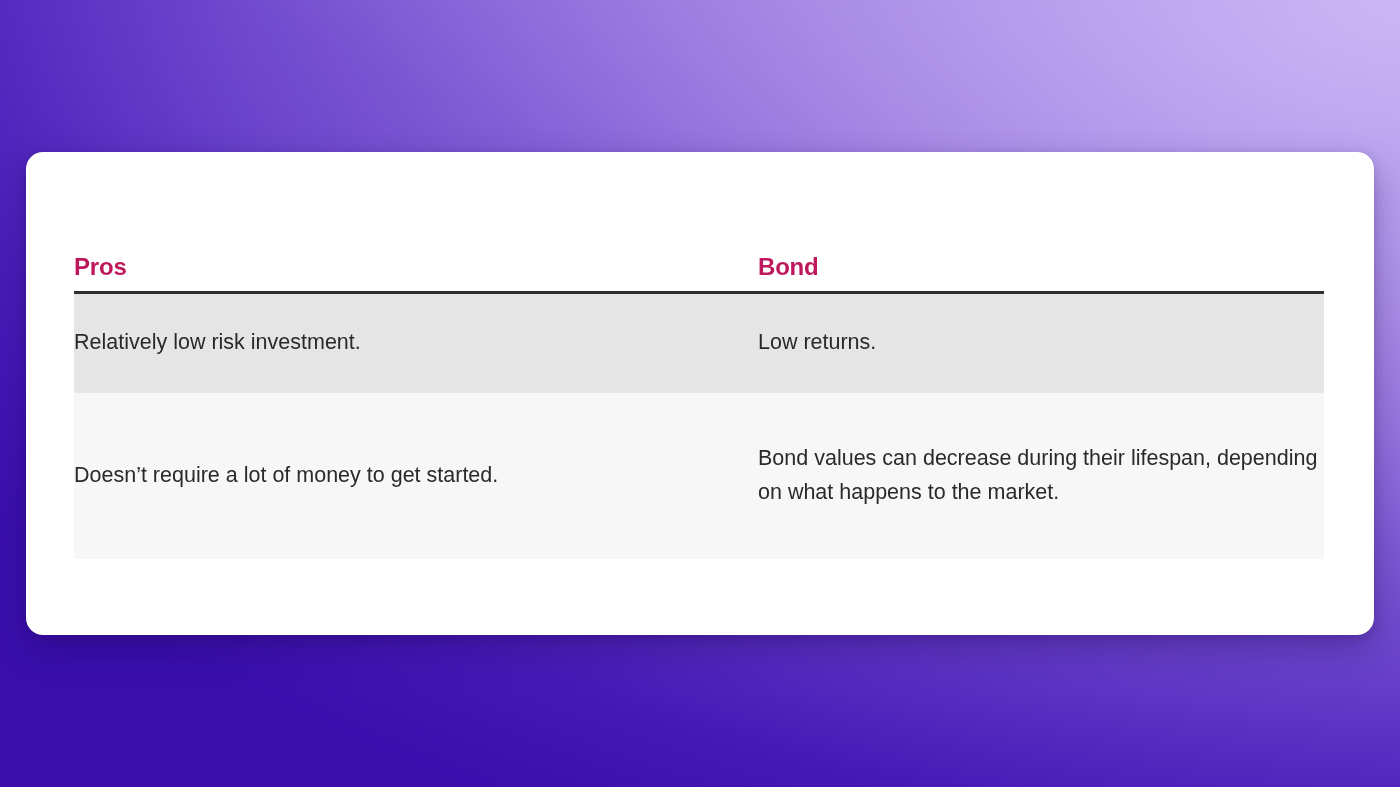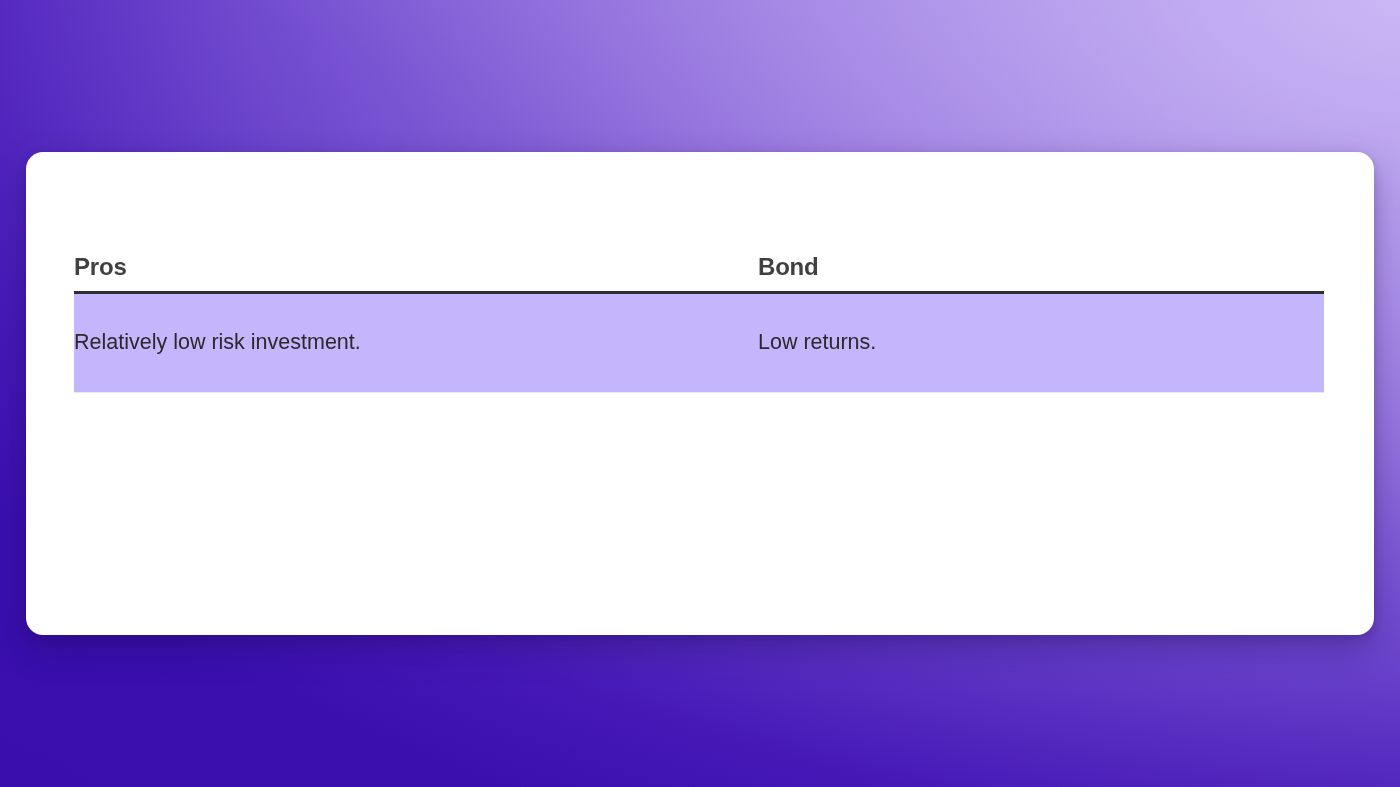--- a/index.html
+++ b/index.html
@@ -51,42 +51,42 @@
   table.datawrapper-table {
     border-collapse: collapse;
     width: 1250px;
     table-layout: fixed;
   }
 
   table.datawrapper-table th {
     text-align: left;
     font-size: 24px;
     font-weight: bold;
-    color: #404040;
+    color: #be185d;
     letter-spacing: -0.2px;
     padding: 0 0 10px 0;
     border-bottom: 3px solid #2f2f2f;
     vertical-align: bottom;
   }
   thead tr { height: 140px; }
 
   table.datawrapper-table td {
     font-size: 21.5px;
     font-weight: normal;
     color: #2a2a2a;
     line-height: 33.5px;
     padding: 12px 0 12px 0;
     vertical-align: middle;
     border-bottom: 1px solid #e8e8e8;
   }
   td.cons-cell { padding-right: 40px; margin-left: 8px; }
   th.col-pros, td.pros-cell { width: 684px; padding-right: 40px; }
   th.col-cons, td.cons-cell { width: 566px; }
 
-  tbody tr.row-plain td { background: #c4b5fd; height: 74px; }
+  tbody tr.row-plain td { background: #e5e5e5; height: 74px; }
   tbody tr.row-striped td { background: #f7f7f7; height: 142px; }
   tbody tr.row-striped td { border-bottom: none; }
 </style>
 </head>
 <body>
 
 <div id="backdrop"></div>
 
 <div id="card">
 
@@ -96,17 +96,21 @@
         <tr>
           <th class="col-pros">Pros</th>
           <th class="col-cons">Bond</th>
         </tr>
       </thead>
       <tbody>
         <tr class="row-plain">
           <td class="pros-cell">Relatively low risk investment.</td>
           <td class="cons-cell">Low returns.</td>
         </tr>
+        <tr class="row-striped">
+          <td class="pros-cell">Doesn’t require a lot of money to get started.</td>
+          <td class="cons-cell">Bond values can decrease during their lifespan, depending on what happens to the market.</td>
+        </tr>
       </tbody>
     </table>
   </div>
 
 </div>
 
 </body></html>

